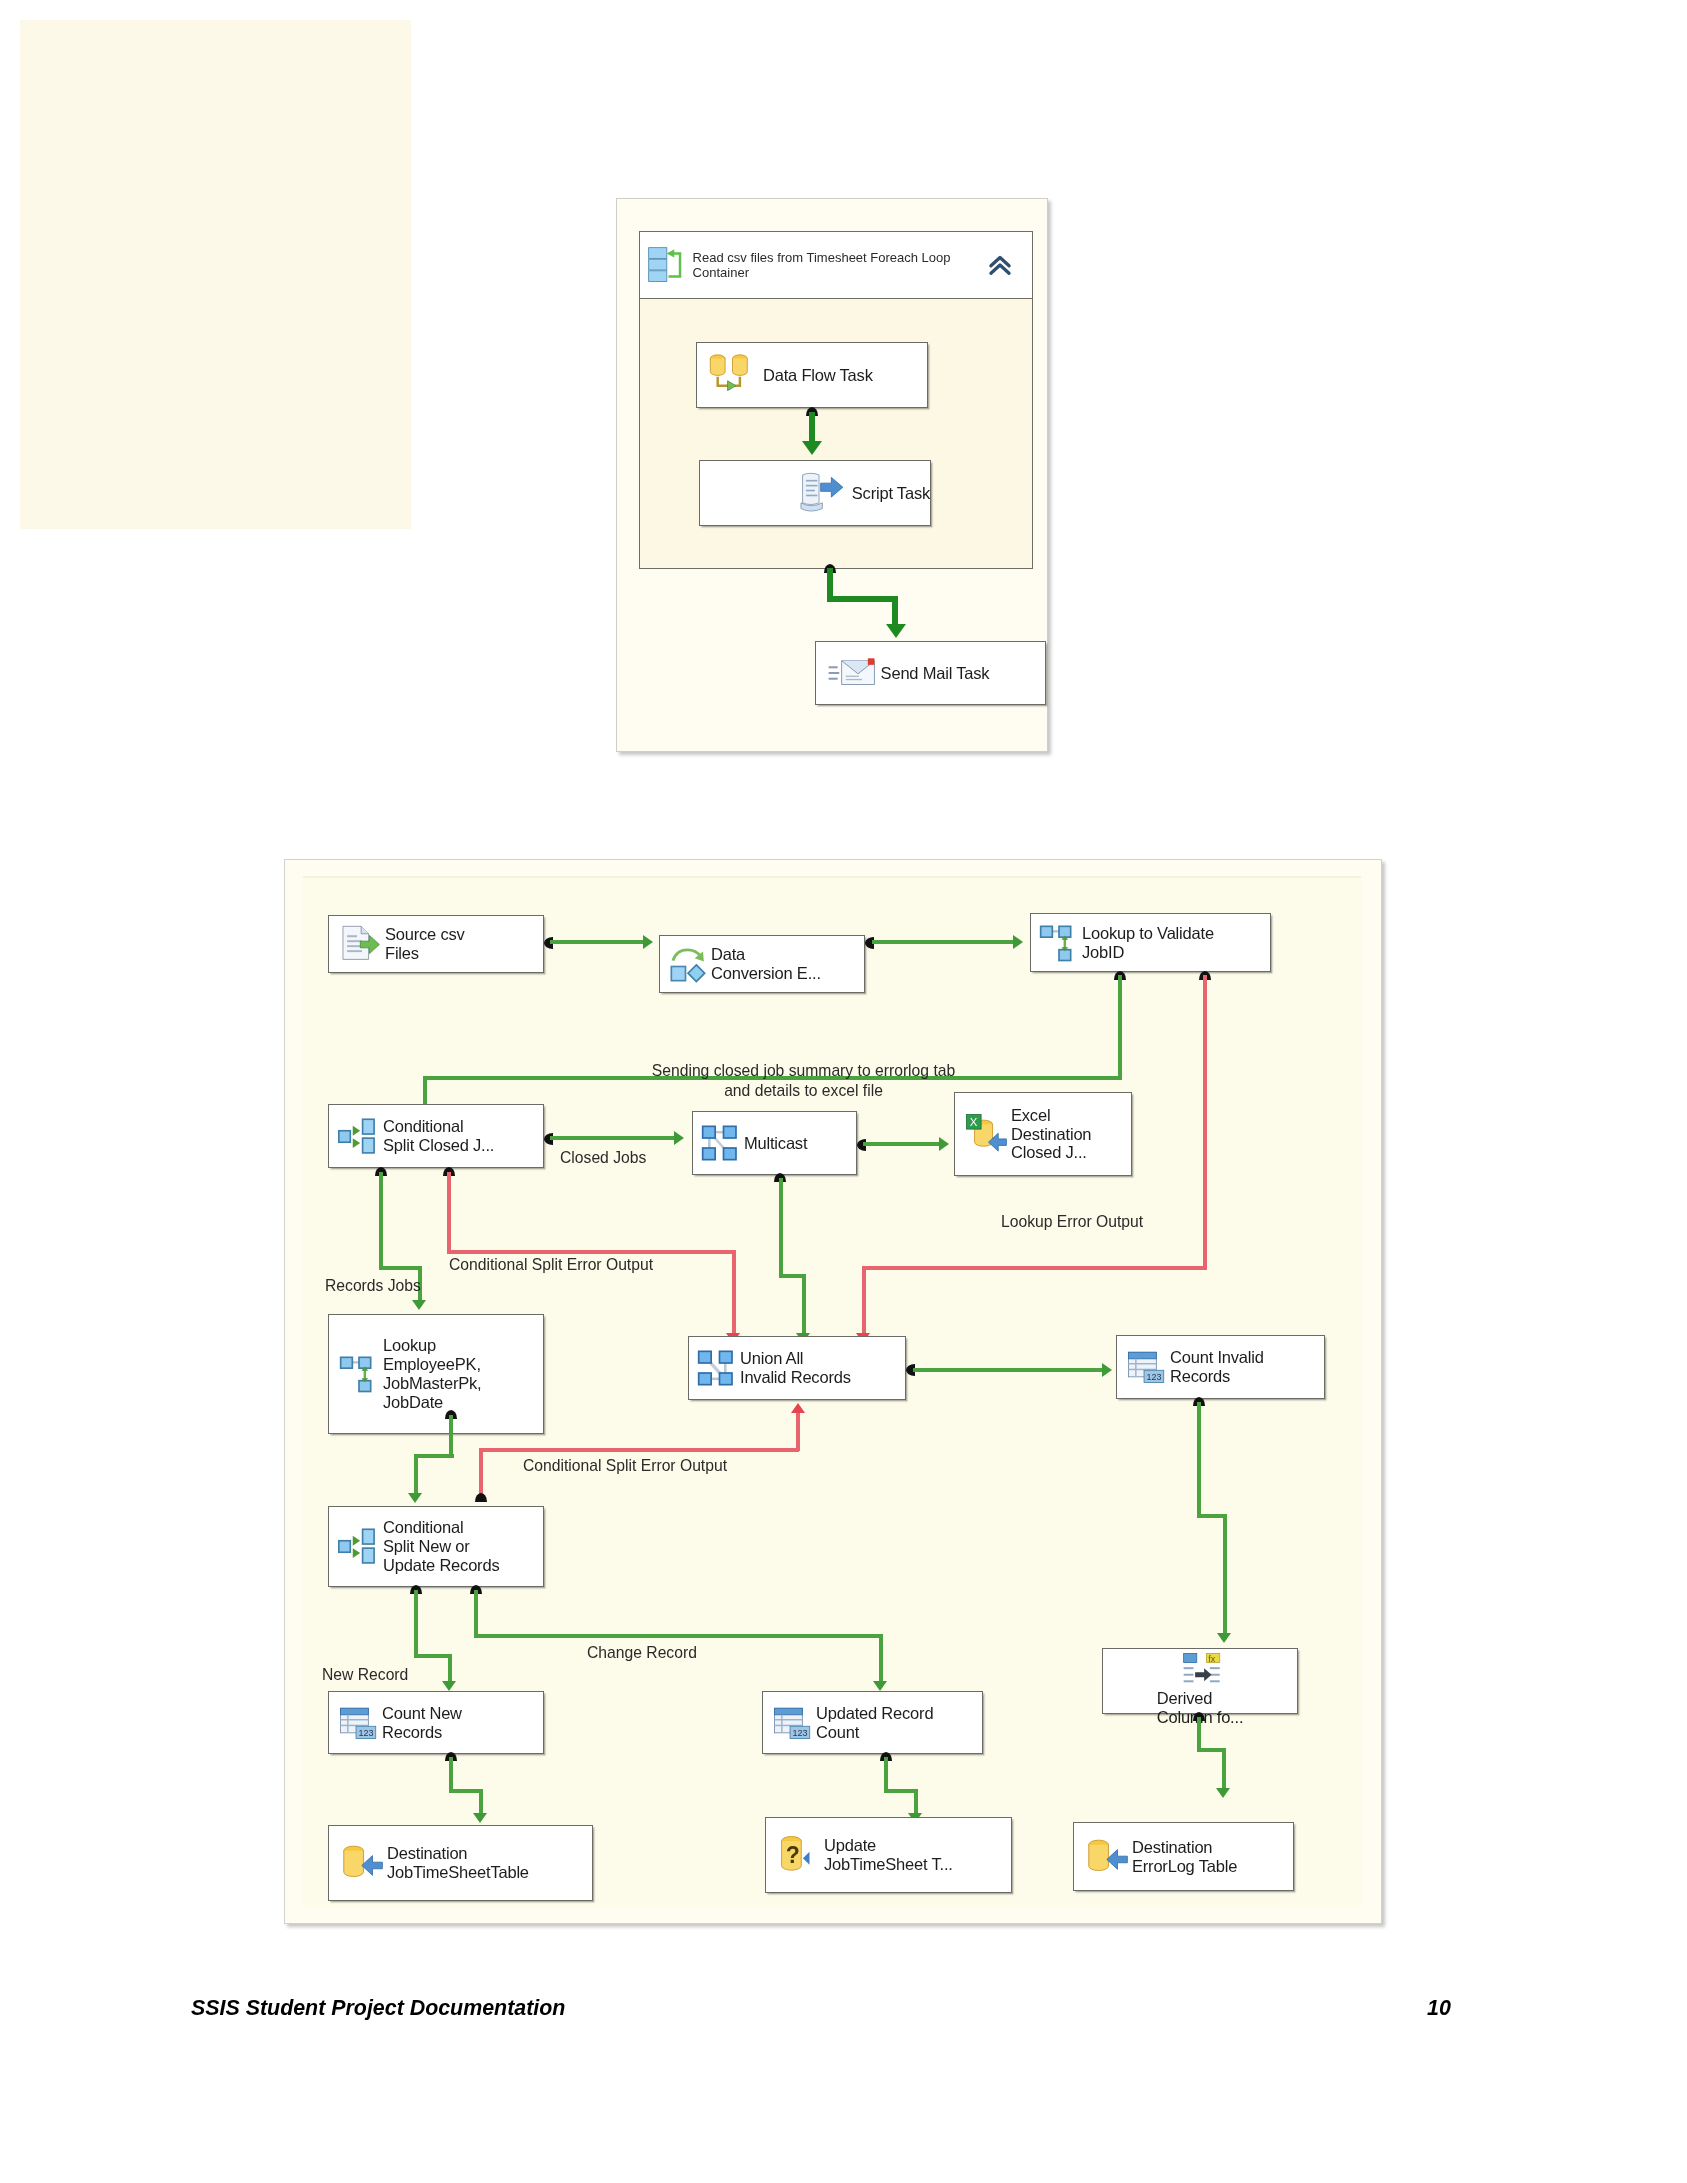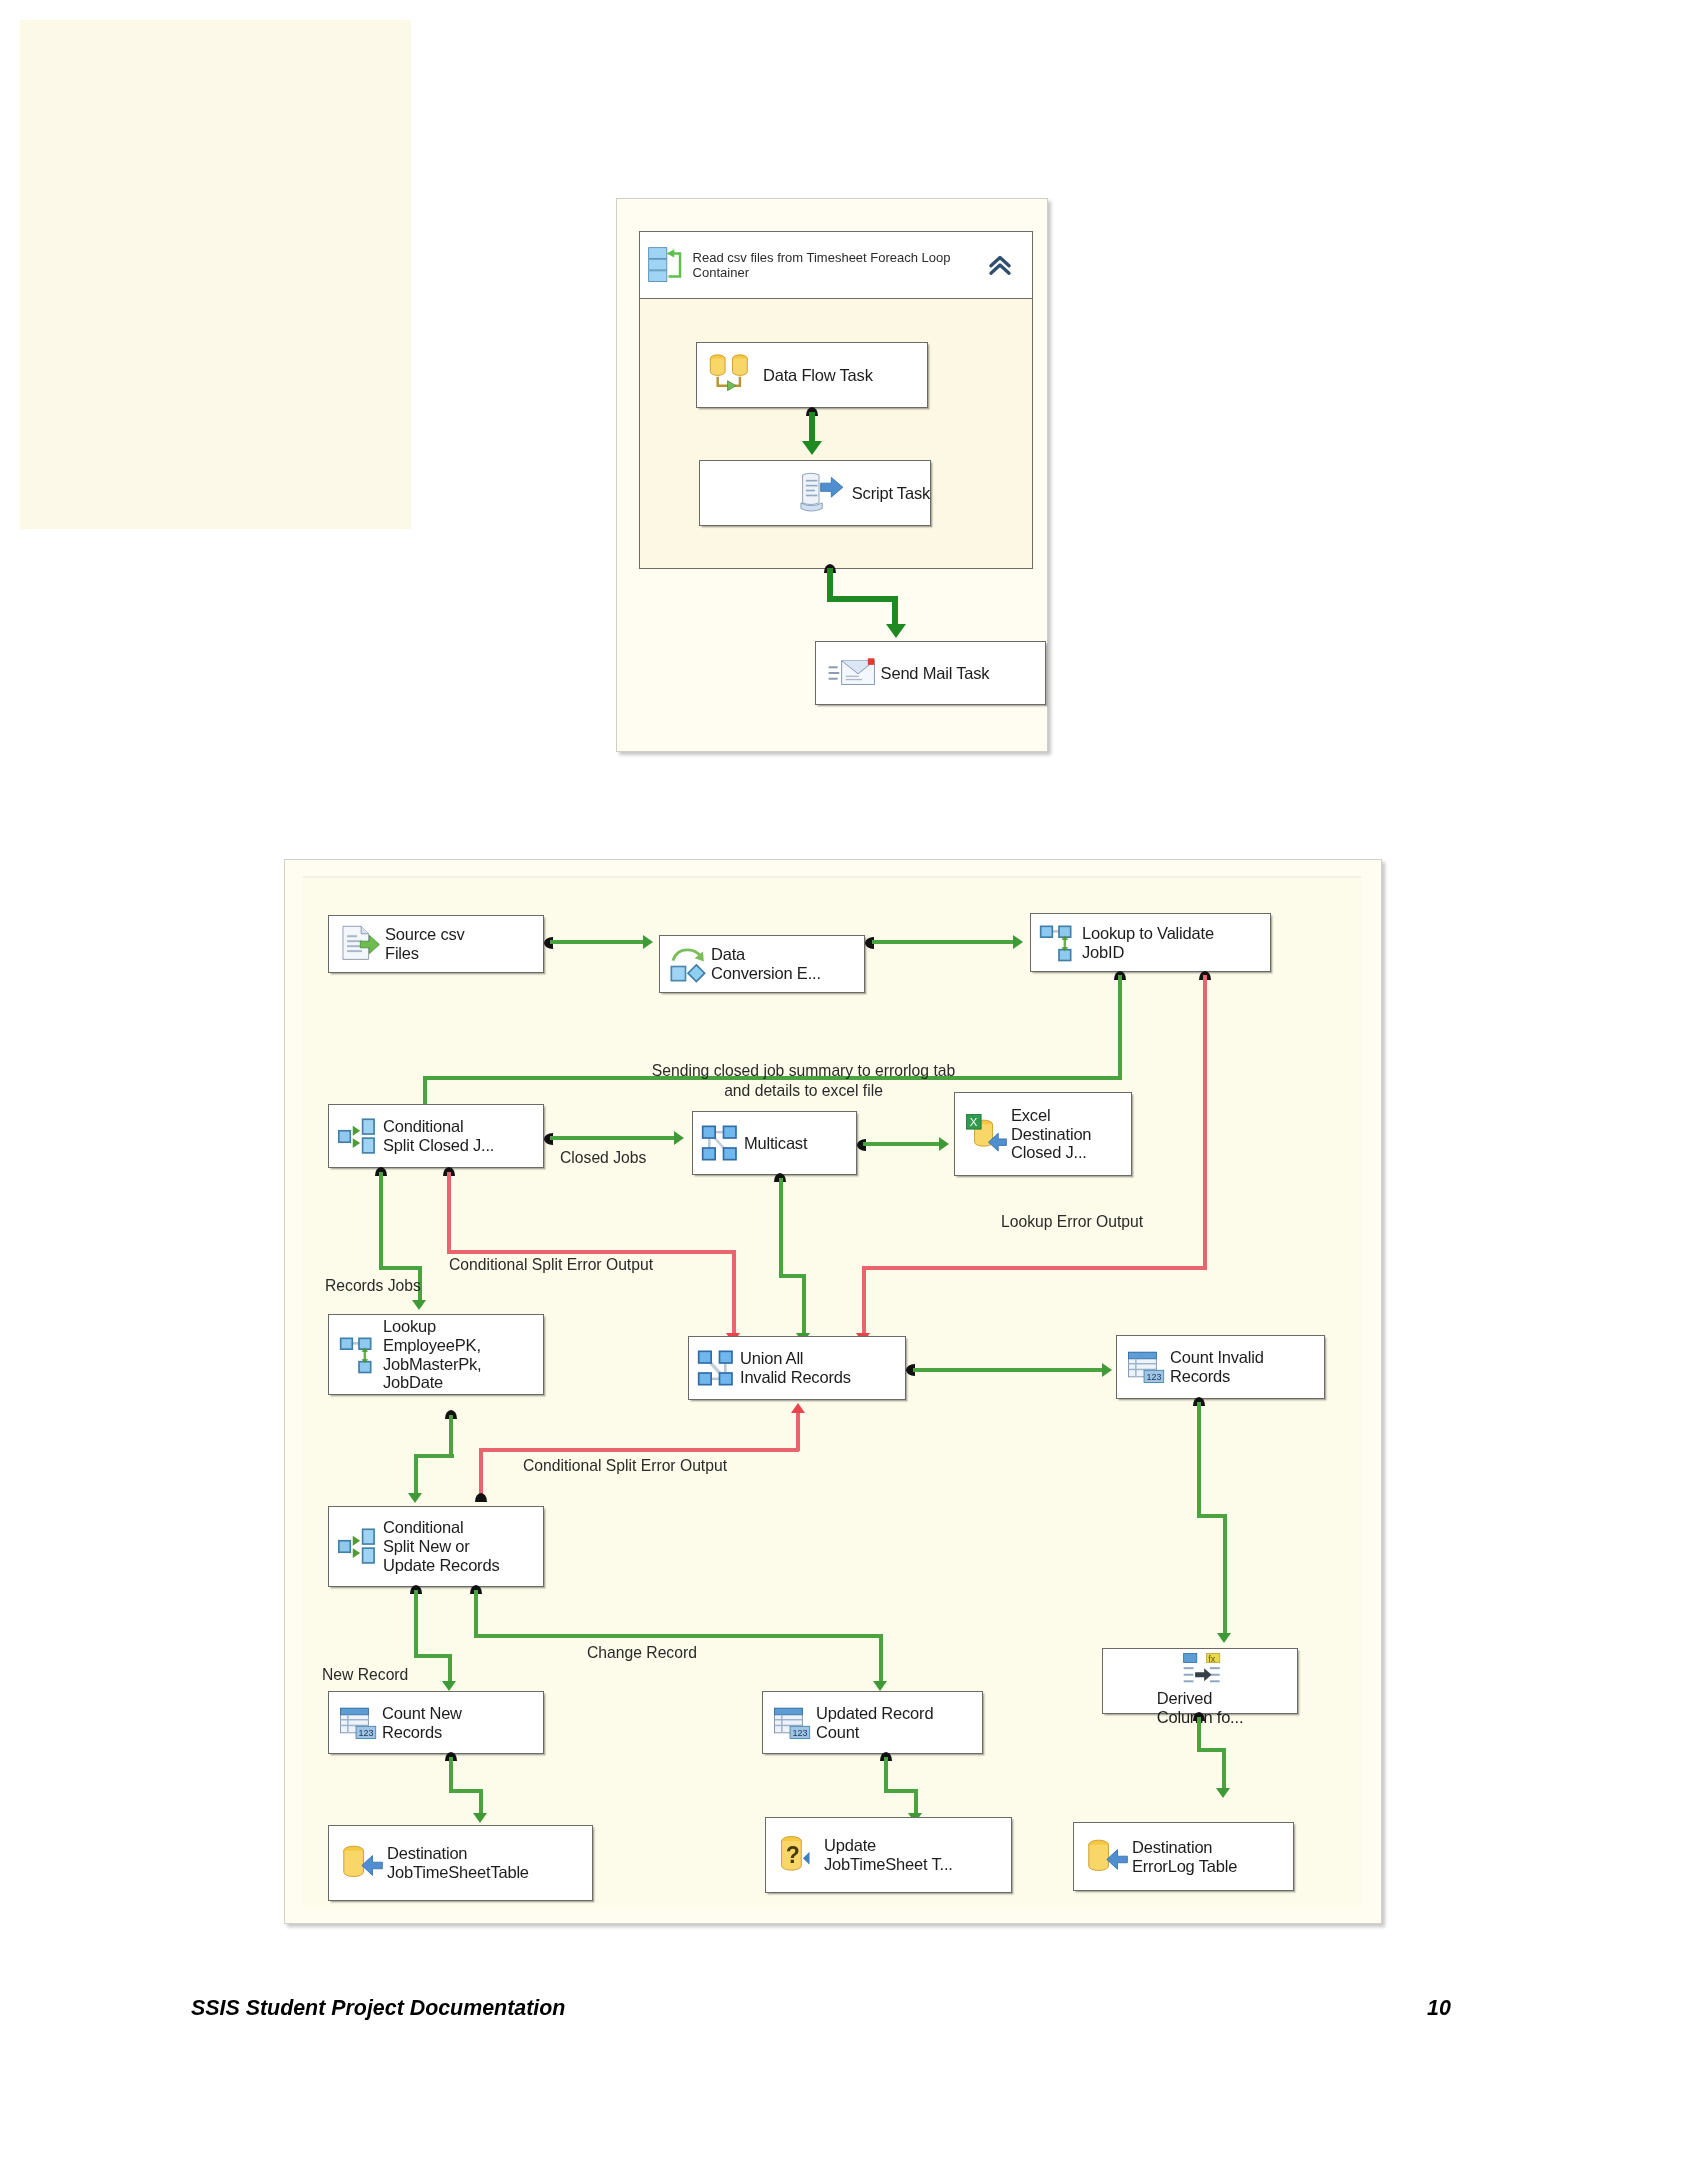--- a/index.html
+++ b/index.html
@@ -285,21 +285,21 @@
 <div class="seg red" style="left:732px;top:1250px;width:4.1px;height:87px;"></div>
 <div class="arrow down red" style="left:726px;top:1333px;"></div>
 <div class="edgelabel" style="left:449px;top:1256px;">Conditional Split Error Output</div>
 
 <div class="dot" style="left:774px;top:1173px;"></div>
 <div class="seg" style="left:779px;top:1178px;width:4.1px;height:99px;"></div>
 <div class="seg" style="left:779px;top:1274px;width:27px;height:4.1px;"></div>
 <div class="seg" style="left:802px;top:1274px;width:4.1px;height:63px;"></div>
 <div class="arrow down" style="left:796px;top:1333px;"></div>
 
-<div class="node" style="left:328px;top:1314px;width:216px;height:81px;">
+<div class="node" style="left:328px;top:1314px;width:216px;height:120px;">
   <span class="ico" style="width:49px;margin-left:5px;">
     <svg width="40" height="40" viewBox="0 0 48 48">
       <path d="M11 10 h18" stroke="#b9c6d3" stroke-width="3" fill="none"></path>
       <rect x="2" y="4" width="14" height="13" fill="#8fc9f0" stroke="#3f7fa8" stroke-width="2"></rect>
       <rect x="24" y="4" width="14" height="13" fill="#8fc9f0" stroke="#3f7fa8" stroke-width="2"></rect>
       <rect x="24" y="32" width="14" height="13" fill="#8fc9f0" stroke="#3f7fa8" stroke-width="2"></rect>
       <path d="M31 18 v13" stroke="#6ab04c" stroke-width="3"></path>
       <path d="M27 20 l4 -5 l4 5 z" fill="#4e9a33"></path>
       <path d="M27 29 l4 5 l4 -5 z" fill="#4e9a33"></path>
     </svg>

